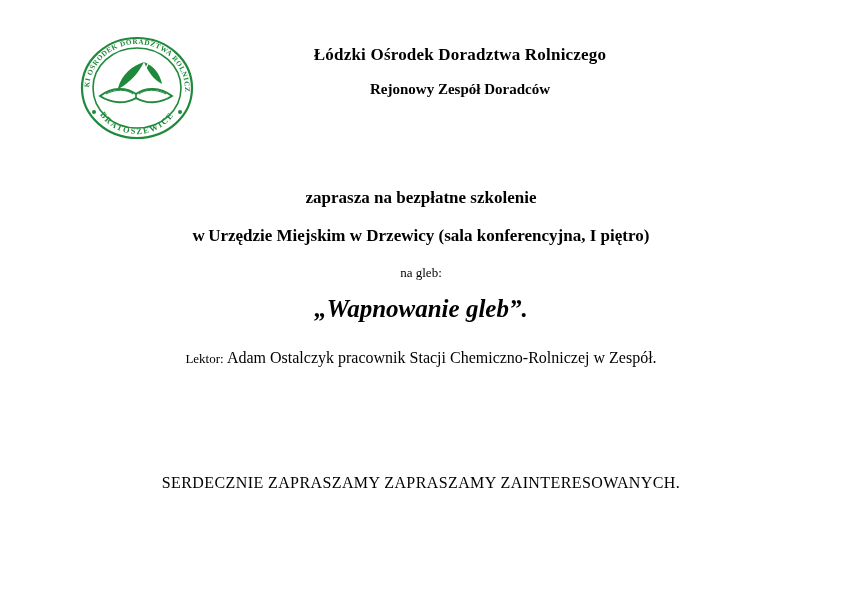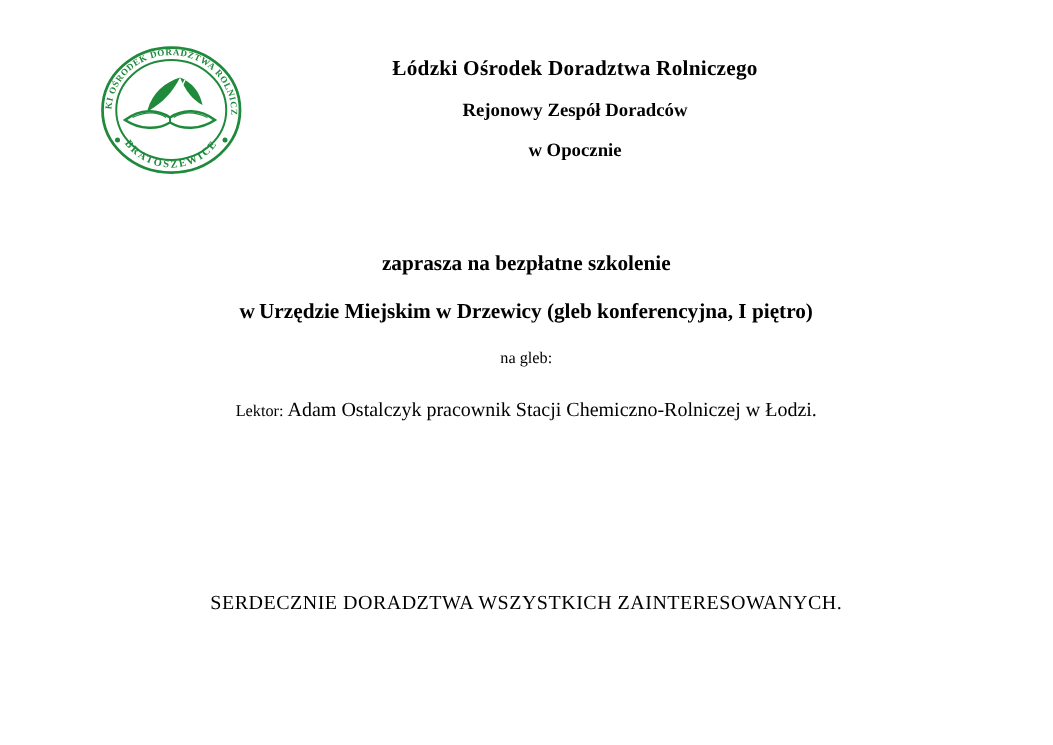--- a/index.html
+++ b/index.html
@@ -67,21 +67,20 @@
     position: absolute;
     left: 60px;
     top: 186px;
     width: 722px;
     text-align: center;
   }
   .invite-line {
     font-size: 17px;
     font-weight: bold;
     line-height: 24px;
-    margin-top: 13px;
   }
   .date-line {
     margin-top: 17px;
     font-size: 13px;
     line-height: 24px;
   }
   .date-line .big {
     font-size: 17px;
   }
   .date-line .bigbold {
@@ -157,36 +156,36 @@
       <path d="M 72,28 C 82,32 88,40 90,50 C 82,46 76,38 72,28 Z" fill="#1f8a3c"></path>
       <path d="M 64,54 L 76,30" stroke="#ffffff" stroke-width="1.2" fill="none"></path>
       <circle cx="22" cy="78" r="2" fill="#1f8a3c"></circle>
       <circle cx="108" cy="78" r="2" fill="#1f8a3c"></circle>
     </svg>
   </div>
 
   <div class="header-block">
     <div class="header-line1">Łódzki Ośrodek Doradztwa Rolniczego</div>
     <div class="header-line2">Rejonowy Zespół Doradców</div>
-    <div class="header-line3">w Opocznie</div>
   </div>
 
   <div class="body-block">
     <div class="invite-line">zaprasza na bezpłatne szkolenie</div>
 
 
     <div class="place-line">
       <span class="bigbold">w</span>
-      <span class="bigbold">Urzędzie Miejskim w Drzewicy (gleb konferencyjna, I piętro)</span>
+      <span class="bigbold">Urzędzie Miejskim w Drzewicy (sala konferencyjna, I piętro)</span>
     </div>
 
     <div class="topic-label">na gleb:</div>
 
+    <div class="topic-title">„Wapnowanie gleb”.</div>
 
     <div class="lecturer-line">
       <span>Lektor:</span>
-      <span class="bigger">Adam Ostalczyk pracownik Stacji Chemiczno-Rolniczej w Łodzi.</span>
+      <span class="bigger">Adam Ostalczyk pracownik Stacji Chemiczno-Rolniczej w Zespół.</span>
     </div>
   </div>
 
-  <div class="footer-line">SERDECZNIE DORADZTWA WSZYSTKICH ZAINTERESOWANYCH.</div>
+  <div class="footer-line">SERDECZNIE ZAPRASZAMY ZAPRASZAMY ZAINTERESOWANYCH.</div>
 
 </div>
 
 </body></html>

